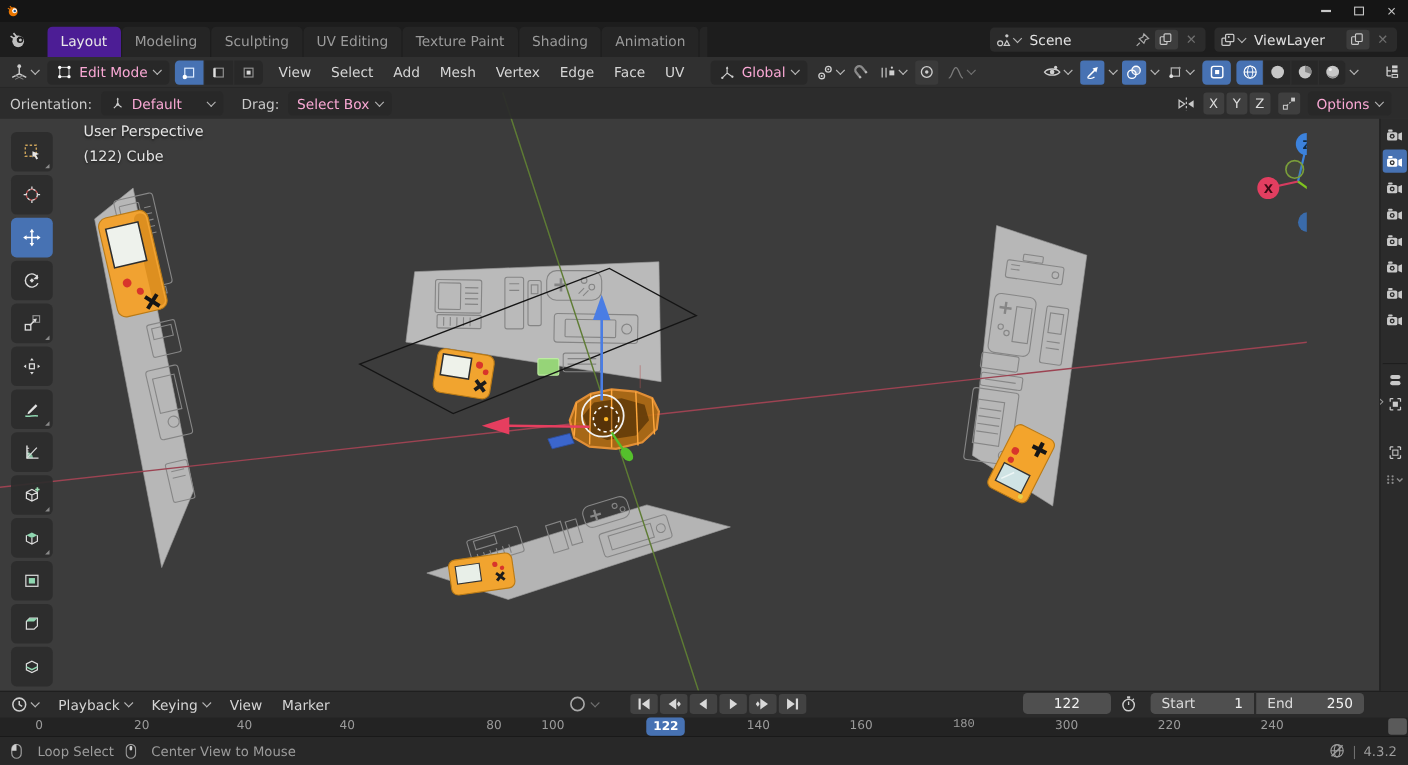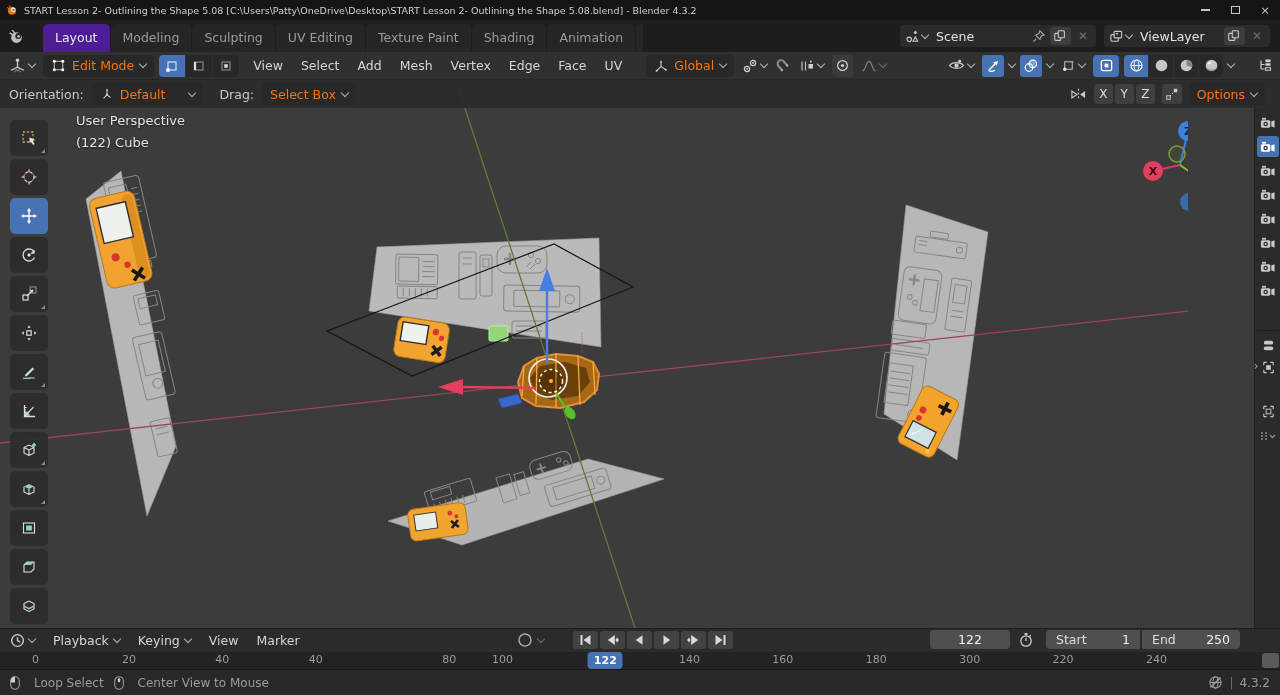--- a/index.html
+++ b/index.html
@@ -20,21 +20,21 @@
 #tabs{display:flex;align-items:flex-end;align-self:flex-end;margin-left:16px;gap:1px;overflow:hidden;max-width:600px}
 .tab{padding:6px 12px 7px;font-size:12.5px;color:#9b9b9b;background:#252525;border-radius:5px 5px 0 0;white-space:nowrap}
 .tab.active{background:#4c1d95;color:#e9e9e9}
 .selector{position:absolute;top:25px;height:22px;background:#2b2b2b;border-radius:4px;display:flex;align-items:center;padding:0 5px;gap:4px}
 .selector .lbl{font-size:12.5px;color:#e2e2e2;flex:1;padding:0 4px;white-space:nowrap}
 .sq-btn{width:21px;height:18px;background:#3d3d3d;border-radius:3px;display:flex;align-items:center;justify-content:center}
 .dim-x{color:#6f6f6f;font-size:12px;padding:0 3px}
 
 #toolheader{position:absolute;left:0;top:52px;width:1280px;height:28px;background:#303030;border-bottom:1px solid #272727;display:flex;align-items:center;padding:0 6px;gap:5px}
 .field{height:22px;background:#282828;border-radius:4px;display:flex;align-items:center;gap:6px;padding:0 8px;white-space:nowrap}
-.field .lbl{color:#f97316;font-size:12.5px}
+.field .lbl{color:#f9a8d4;font-size:12.5px}
 .icon-btn{height:22px;display:flex;align-items:center;gap:3px;padding:0 3px;border-radius:3px}
 .icon-btn.blue{background:#4772b3}
 .seg{display:flex;gap:1px}
 .sbtn{width:26px;height:22px;background:#282828;display:flex;align-items:center;justify-content:center}
 .seg .sbtn:first-child{border-radius:4px 0 0 4px}
 .seg .sbtn:last-child{border-radius:0 4px 4px 0}
 .sbtn.on{background:#4772b3}
 .hmenu{padding:4px 9px;color:#d5d5d5;font-size:12.5px;white-space:nowrap}
 .chev{width:6px;height:6px;border-right:1.4px solid #b5b5b5;border-bottom:1.4px solid #b5b5b5;transform:rotate(45deg);display:inline-block;flex:none;margin-top:-3px}
 .chev.dim{border-color:#6f6f6f}
@@ -82,21 +82,20 @@
 
   <div id="titlebar">
     <span>
       <svg width="12" height="12" viewBox="0 0 16 16">
           <circle cx="8" cy="9" r="5.4" fill="#ea7600"></circle>
           <circle cx="9.6" cy="7.6" r="3" fill="#fff"></circle>
           <circle cx="9.9" cy="7.9" r="1.5" fill="#265787"></circle>
           <path d="M1.5 4.5 L6 7.5 M4 2 L7.5 6" stroke="#ea7600" stroke-width="1.4"></path>
         </svg>
     </span>
-    <span class="t">START Lesson 2- Outlining the Shape 5.08 [C:\Users\Patty\OneDrive\Desktop\START Lesson 2- Outlining the Shape 5.08.blend] - Blender 4.3.2</span>
     <div class="wbtns">
       <div class="wbtn">
           <span class="mini"></span>
         </div>
       <div class="wbtn">
           <span class="maxi"></span>
         </div>
       <div class="wbtn">×</div>
     </div>
   </div>
@@ -898,21 +897,21 @@
     <div id="playhead" style="left: 605.338px;">122</div>
     <div id="ruler-nub"></div>
   <span class="rnum" style="left: 35.5px;">0</span>
       <span class="rnum" style="left: 128.916px;">20</span>
       <span class="rnum" style="left: 222.332px;">40</span>
       <span class="rnum" style="left: 315.748px;">40</span>
       <span class="rnum" style="left: 409.164px; margin-left: 40px;">80</span>
       <span class="rnum" style="left: 502.58px;">100</span>
       <span class="rnum" style="left: 689.412px;">140</span>
       <span class="rnum" style="left: 782.828px;">160</span>
-      <span class="rnum" style="left: 876.244px;">180</span>
+      <span class="rnum" style="left: 876.244px; font-family: Liberation Mono, monospace;">180</span>
       <span class="rnum" style="left: 969.66px;">300</span>
       <span class="rnum" style="left: 1063.08px;">220</span>
       <span class="rnum" style="left: 1156.49px;">240</span>
     </div>
 
   <div id="statusbar">
     <span class="hint">
       <svg width="10" height="14" viewBox="0 0 10 14">
           <rect x=".7" y=".7" width="8.6" height="12.6" rx="4.3" fill="none" stroke="#9c9c9c" stroke-width="1.1"></rect>
           <path d="M5 .7 A4.3 4.3 0 0 0 .7 5 V6.5 H5 Z" fill="#cfcfcf"></path>

